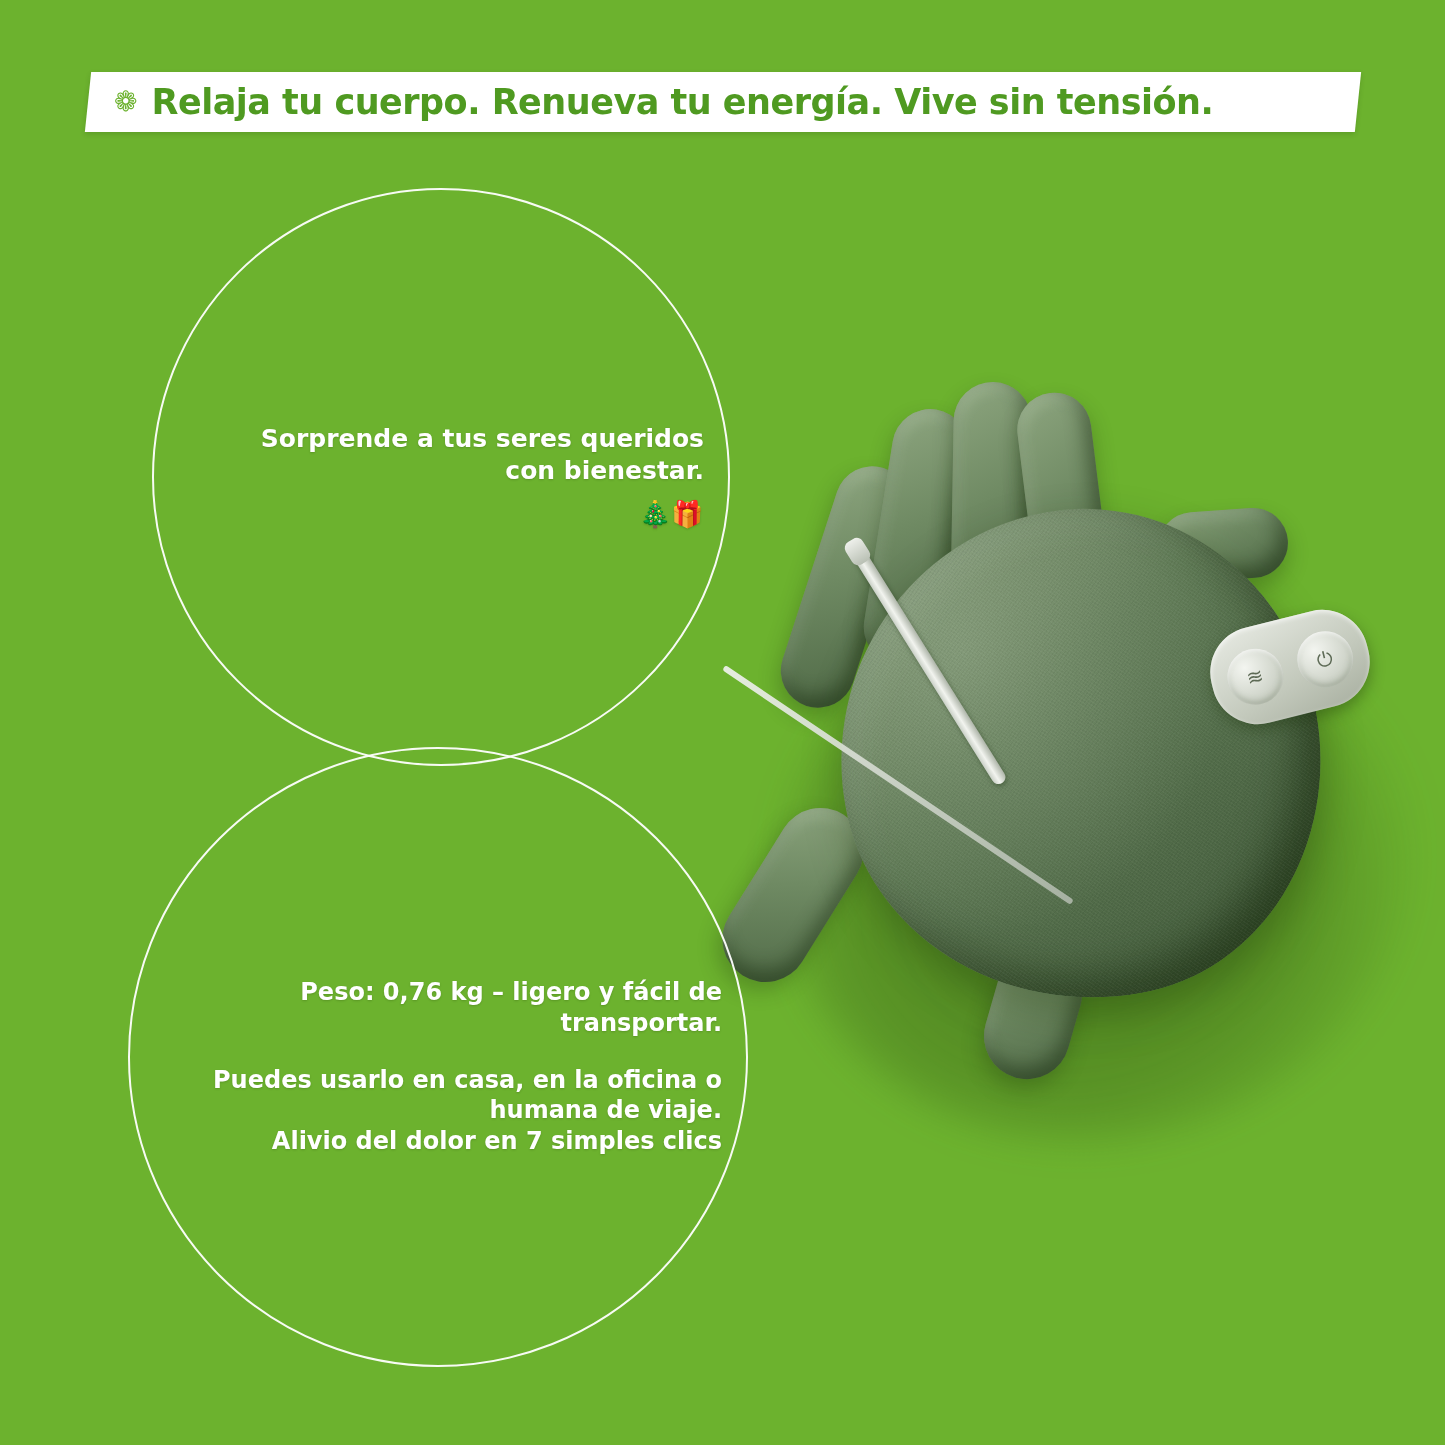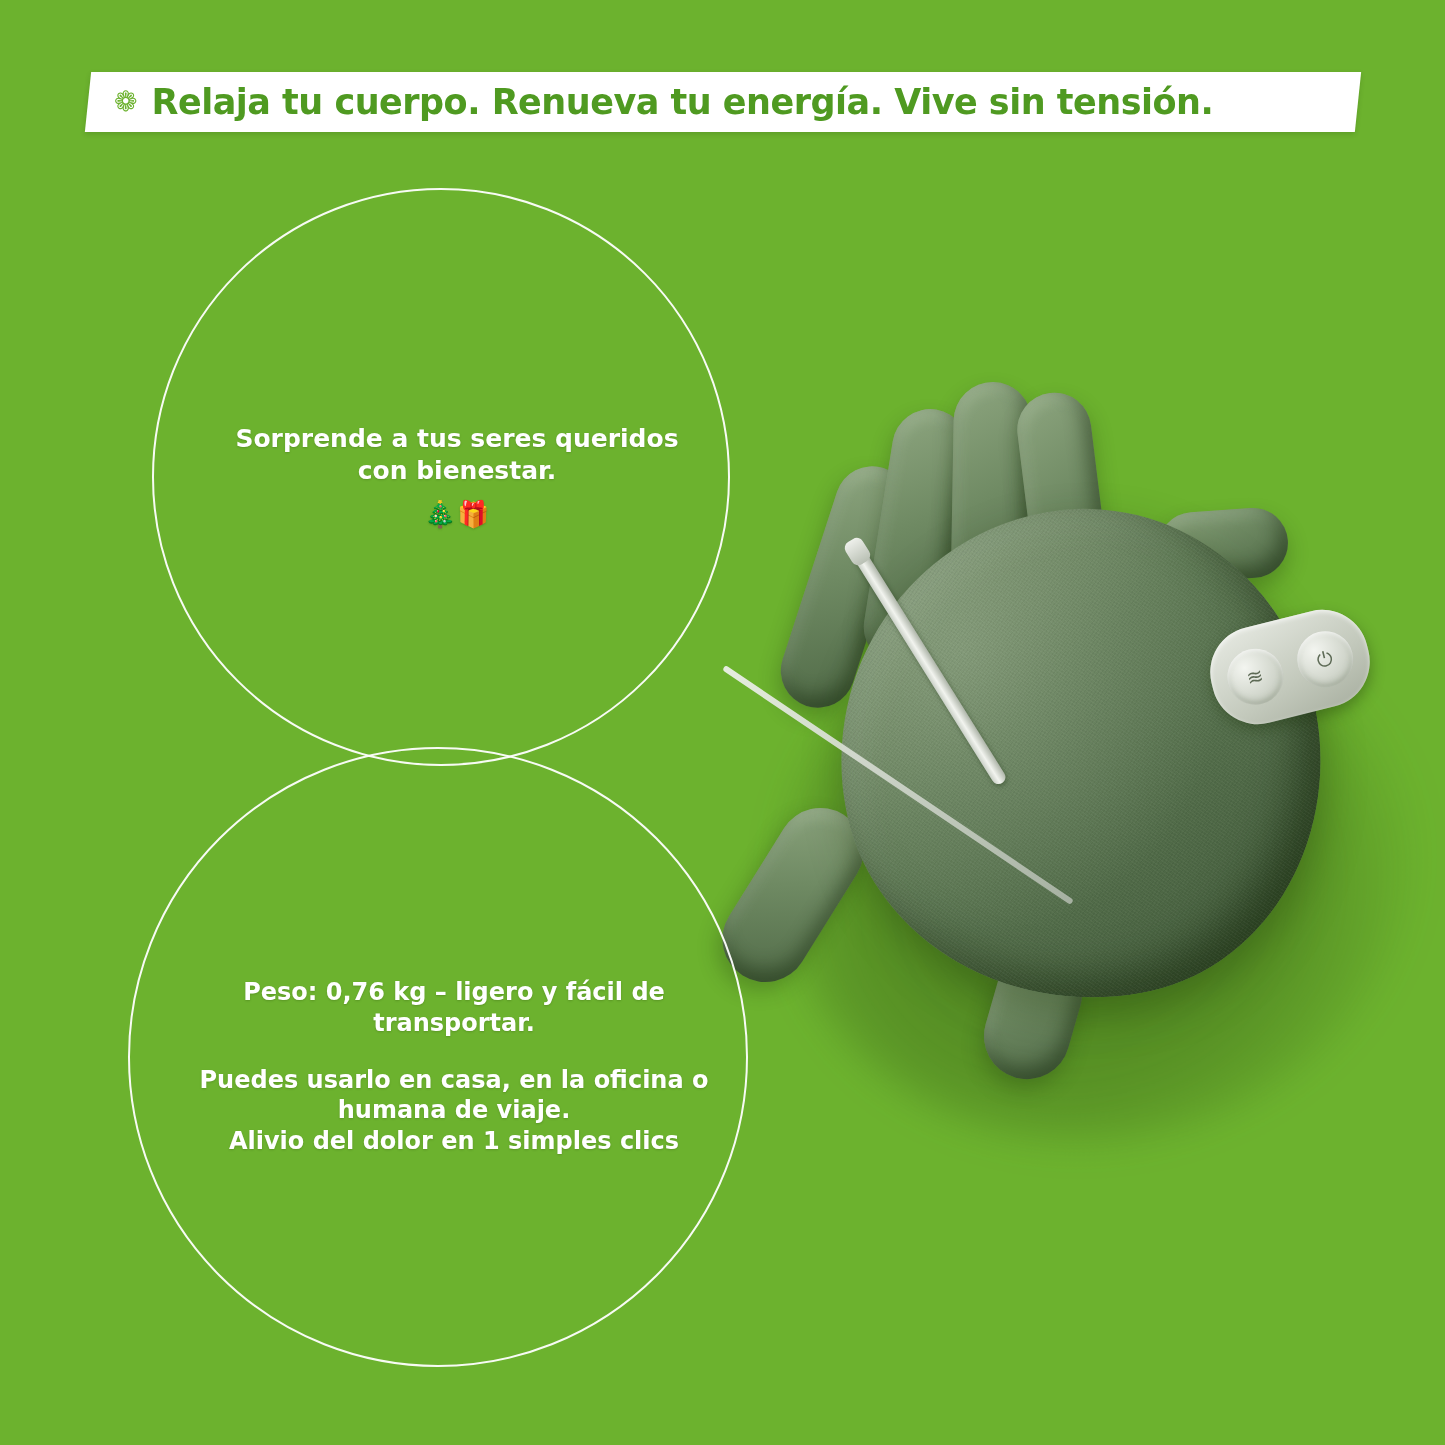--- a/index.html
+++ b/index.html
@@ -193,21 +193,21 @@
   .circle-bottom {
     left: 128px;
     top: 747px;
     width: 620px;
     height: 620px;
   }
   .circle-text {
     width: 100%;
     padding: 0 24px;
     box-sizing: border-box;
-    text-align: center;
+    text-align: right;
     color: #ffffff;
     font-family: "DejaVu Sans", sans-serif;
     font-weight: bold;
     text-shadow: 0 1px 2px rgba(40,70,10,0.25);
     margin-left: 32px;
   }
   .circle-top .circle-text {
     font-size: 25px;
     line-height: 1.3;
   }
@@ -264,17 +264,17 @@
     <div class="circle-text">
       <div class="blk tight">Sorprende a tus seres queridos con bienestar.</div>
       <div class="emoji-line">🎄🎁</div>
     </div>
   </div>
 
   <div class="circle circle-bottom">
     <div class="circle-text">
       <div class="blk">Peso: 0,76 kg – ligero y fácil de transportar.</div>
       <div class="blk tight">Puedes usarlo en casa, en la oficina o humana de viaje.</div>
-      <div class="blk tight">Alivio del dolor en 1 simples clics</div>
+      <div class="blk tight">Alivio del dolor en 7 simples clics</div>
     </div>
   </div>
 
 </div>
 
 </body></html>

